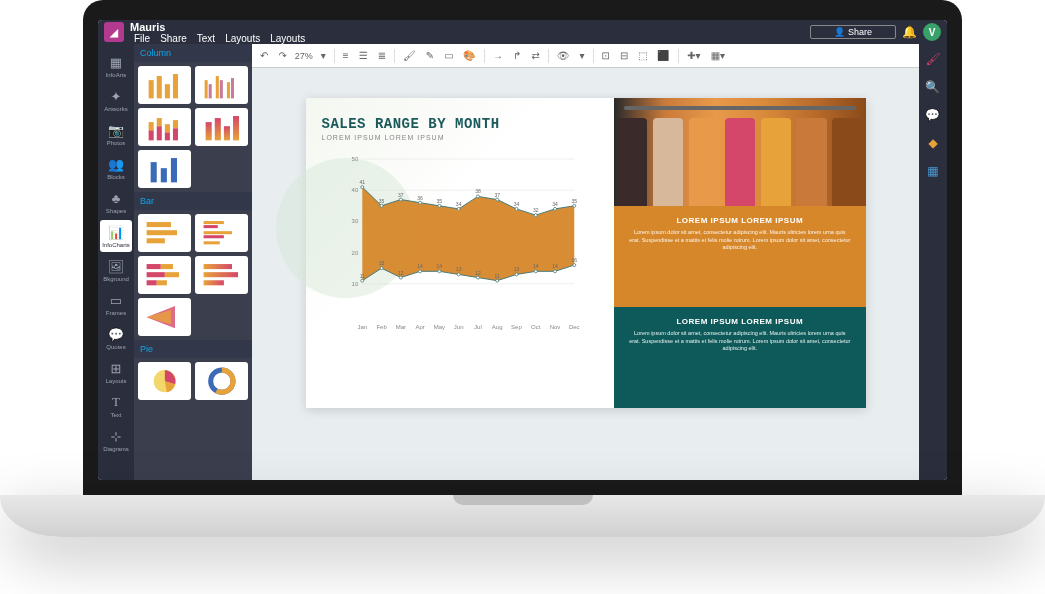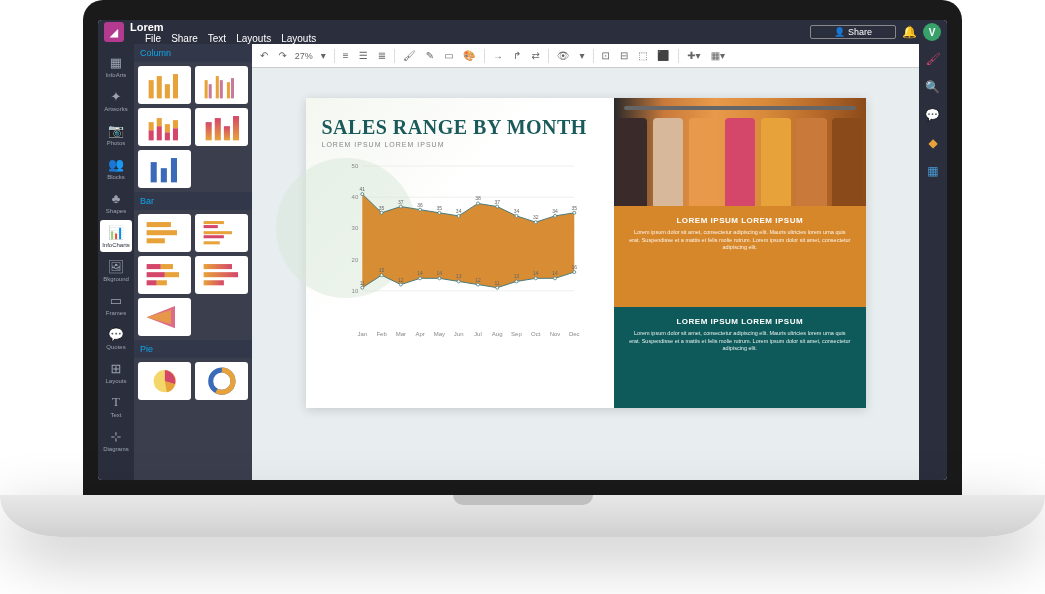--- a/index.html
+++ b/index.html
@@ -5,21 +5,21 @@
 *{margin:0;padding:0;box-sizing:border-box;font-family:Arial,Helvetica,sans-serif}
 body{background:#fff;display:flex;justify-content:center;align-items:flex-start;padding:0}
 .laptop{width:1045px;height:594px;position:relative}
 .laptop-body{position:absolute;top:0;left:83px;width:879px;height:500px;background:#1a1a1a;border-radius:20px 20px 0 0;padding:20px 15px 0}
 .laptop-base{position:absolute;top:495px;left:0;width:1045px;height:42px;background:linear-gradient(#e8e8e8,#d0d0d0);border-radius:0 0 60px 60px/0 0 40px 40px;box-shadow:0 20px 60px rgba(0,0,0,.25)}
 .laptop-notch{position:absolute;top:0;left:50%;transform:translateX(-50%);width:140px;height:10px;background:#c0c0c0;border-radius:0 0 10px 10px}
 .screen{width:100%;height:460px;background:#e8e8e8;border-radius:4px;overflow:hidden;display:flex;flex-direction:column}
 .header{height:24px;background:#2a2e3d;display:flex;align-items:center;color:#fff;font-size:10px;padding:0 6px}
 .logo{width:20px;height:20px;background:#b33a8e;border-radius:3px;margin-right:6px;display:flex;align-items:center;justify-content:center;font-size:10px;font-weight:bold}
 .app-title{font-weight:bold;font-size:11px}
-.menu{display:flex;gap:10px;margin-left:15px}
+.menu{display:flex;gap:10px;margin-left:4px}
 .menu span{cursor:pointer}
 .header-right{margin-left:auto;display:flex;gap:6px;align-items:center}
 .share-btn{border:1px solid #888;padding:1px 23px;border-radius:2px;font-size:9px;cursor:pointer}
 .bell{color:#888;font-size:12px}
 .avatar{width:18px;height:18px;background:#38a169;border-radius:50%;display:flex;align-items:center;justify-content:center;font-weight:bold;font-size:10px}
 .body{flex:1;display:flex;overflow:hidden}
 .rail{width:36px;background:#2a2e3d;display:flex;flex-direction:column;align-items:center;padding-top:6px;gap:2px}
 .rail-item{width:32px;height:32px;display:flex;flex-direction:column;align-items:center;justify-content:center;color:#9ca3af;cursor:pointer;font-size:6px;gap:2px;border-radius:3px}
 .rail-item.active{background:#ffffff;color:#2a2e3d}
 .rail-icon{font-size:13px}
@@ -30,21 +30,21 @@
 .chart-thumb svg{width:90%;height:80%}
 .canvas-area{flex:1;display:flex;flex-direction:column;background:#e8edf0}
 .toolbar{height:24px;background:#fff;border-bottom:1px solid #ccc;display:flex;align-items:center;padding:0 6px;gap:6px;font-size:10px;color:#666}
 .tb-sep{width:1px;height:14px;background:#ddd}
 .tb-icon{cursor:pointer;padding:0 2px}
 .zoom{font-size:9px}
 .canvas{flex:1;padding:30px 20px;overflow:auto;position:relative}
 .doc{width:560px;height:310px;background:#fff;margin:0 auto;display:flex;box-shadow:0 2px 10px rgba(0,0,0,.15);position:relative}
 .doc-left{flex:1.1;padding:18px 16px;position:relative;background:linear-gradient(135deg,#f4f7f0 0%,#fff 40%)}
 .doc-left::before{content:"";position:absolute;width:140px;height:140px;border-radius:50%;background:#d8e8d8;opacity:.5;top:60px;left:-30px}
-.doc-title{color:#1a5a5a;font-weight:bold;font-size:20px;letter-spacing:.5px;font-family:Liberation Serif, serif}
+.doc-title{color:#1a5a5a;font-weight:bold;font-size:14px;letter-spacing:.5px;font-family:Liberation Mono, monospace}
 .doc-sub{color:#888;font-size:7px;letter-spacing:1px;margin-top:2px}
 .chart-box{margin-top:12px;height:180px;position:relative}
 .doc-right{flex:1;display:flex;flex-direction:column}
 .photo{flex:1.2;background:linear-gradient(90deg,#2a2a2a 0%,#c97a3a 20%,#e89a4a 40%,#d88a3a 60%,#b86a2a 80%,#8a4a1a 100%);position:relative;overflow:hidden}
 .photo::before{content:"";position:absolute;top:8px;left:10px;right:10px;height:4px;background:#666;border-radius:2px}
 .hangers{position:absolute;top:8px;left:0;right:0;height:100%;display:flex;justify-content:space-around}
 .hanger{width:12%;height:85%;margin-top:12px;border-radius:4px 4px 0 0}
 .text-block{padding:10px 14px;text-align:center}
 .tb-orange{background:#d6872a;color:#fff;flex:0.9}
 .tb-teal{background:#0e5a5a;color:#fff;flex:0.9}
@@ -58,21 +58,21 @@
 </head>
 <body>
 
 <div class="laptop">
 <div class="laptop-body">
 <div class="screen">
 
 <div class="header">
   <div class="logo">◢</div>
   <div>
-    <div class="app-title">Lorem</div>
+    <div class="app-title">Mauris</div>
     <div class="menu">
       <span>File</span>
       <span>Share</span>
       <span>Text</span>
       <span>Layouts</span>
       <span>Layouts</span>
     </div>
   </div>
   <div class="header-right">
     <div class="share-btn">👤 <span>Share</span></div>

